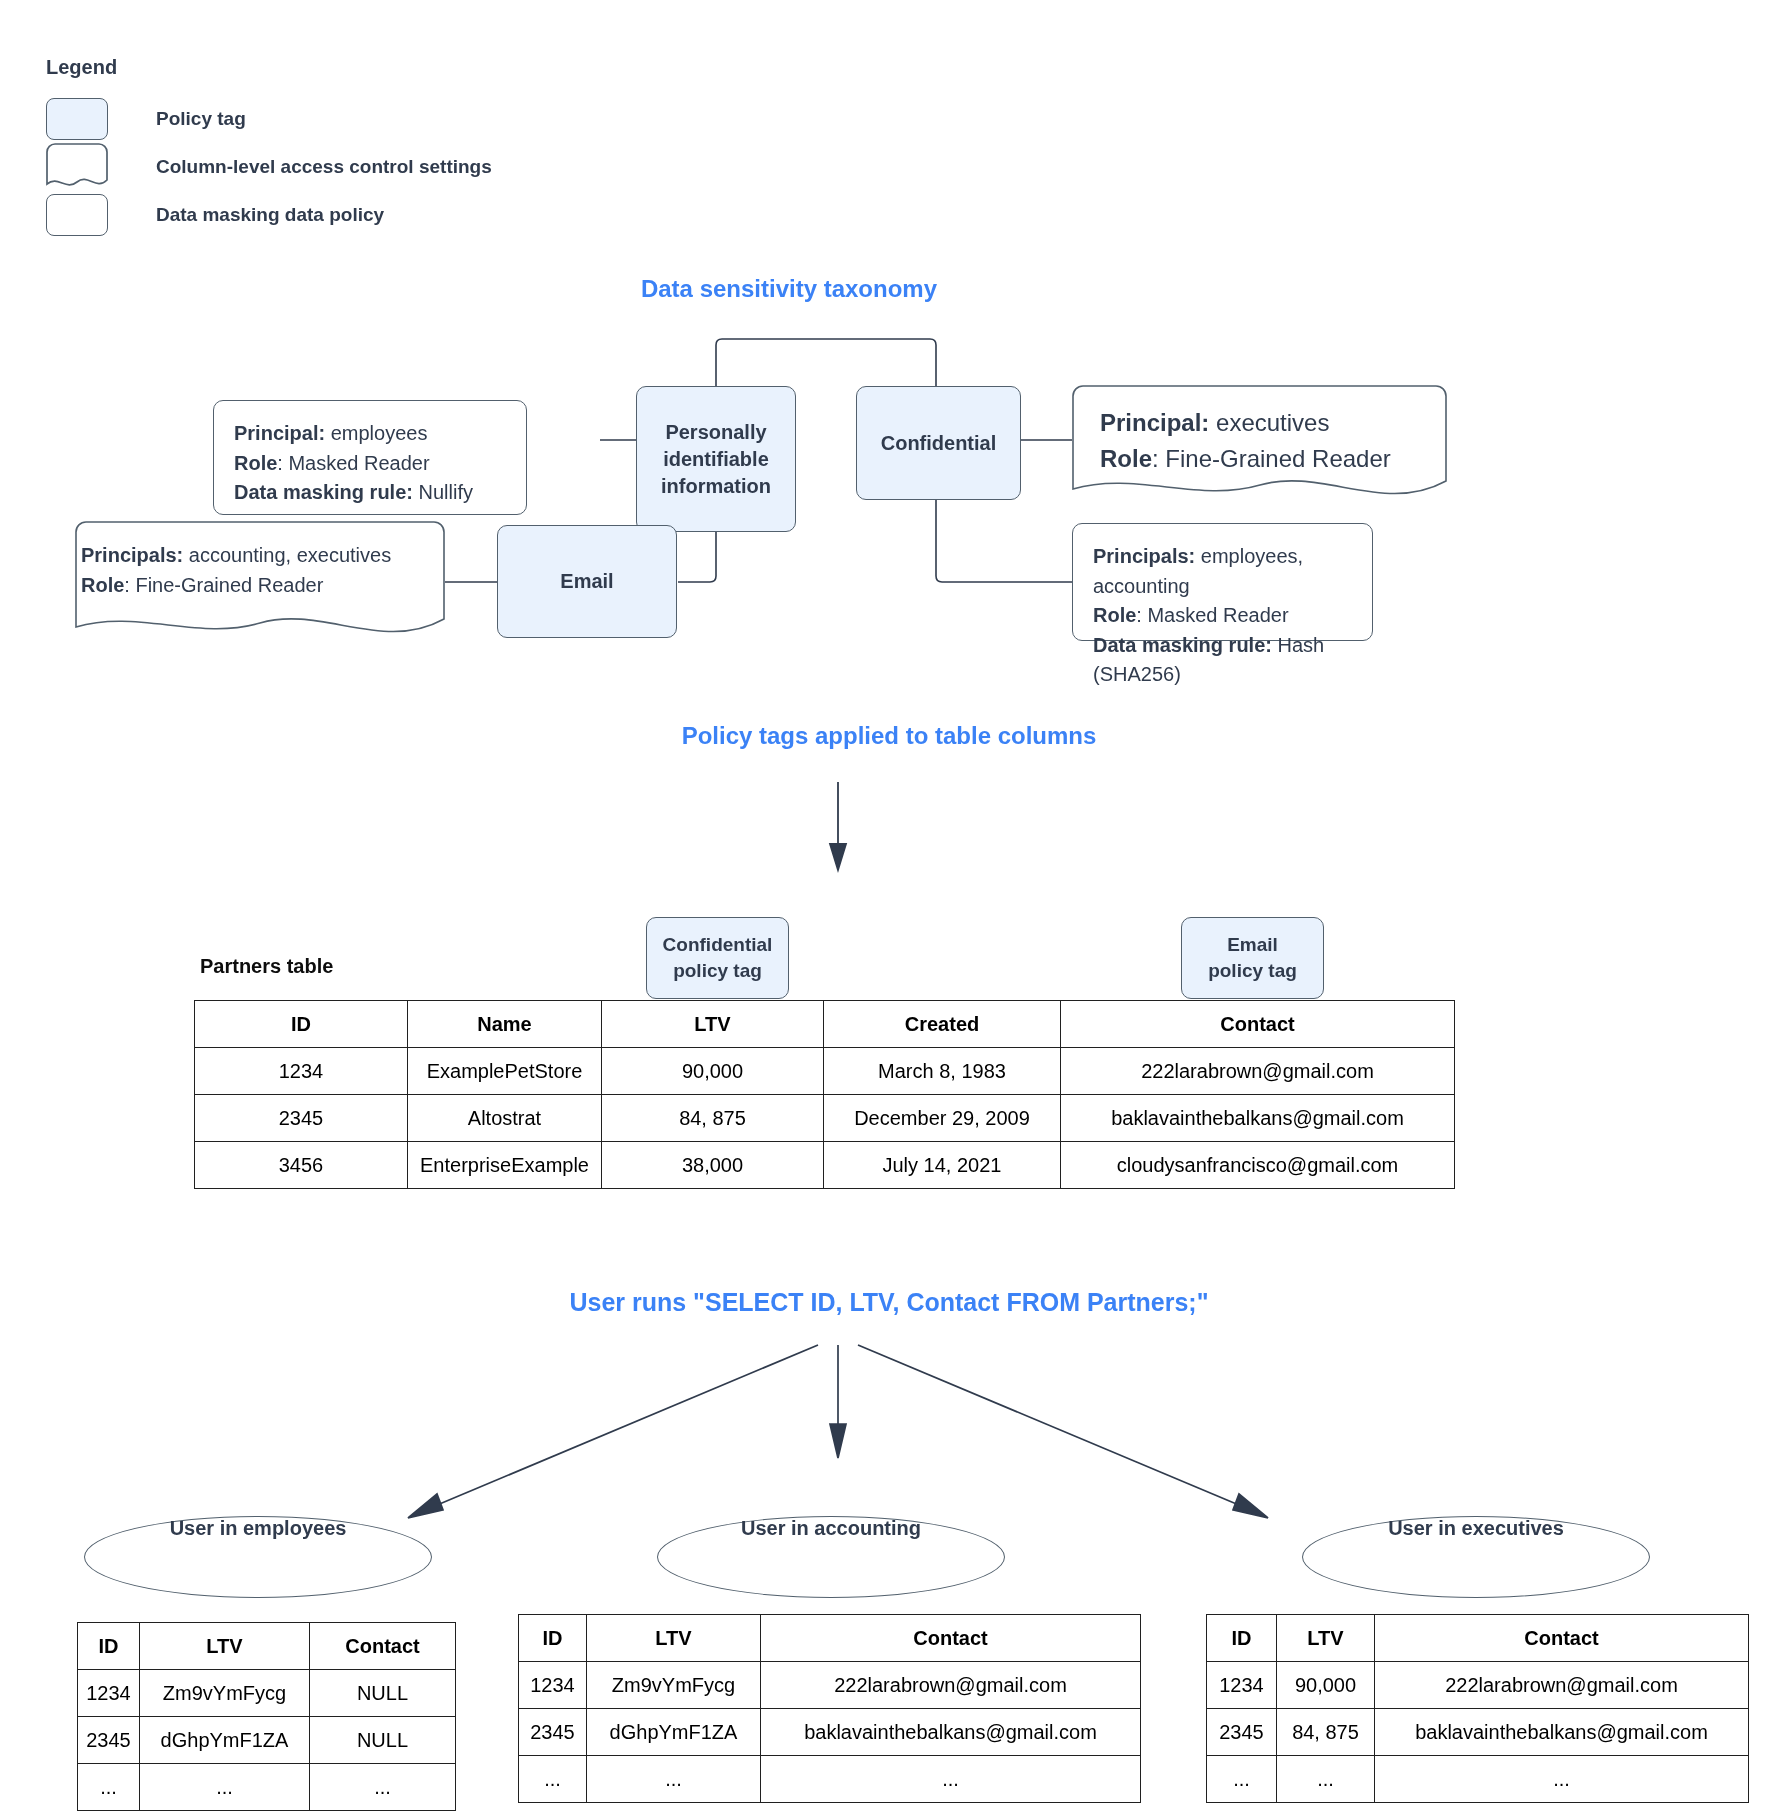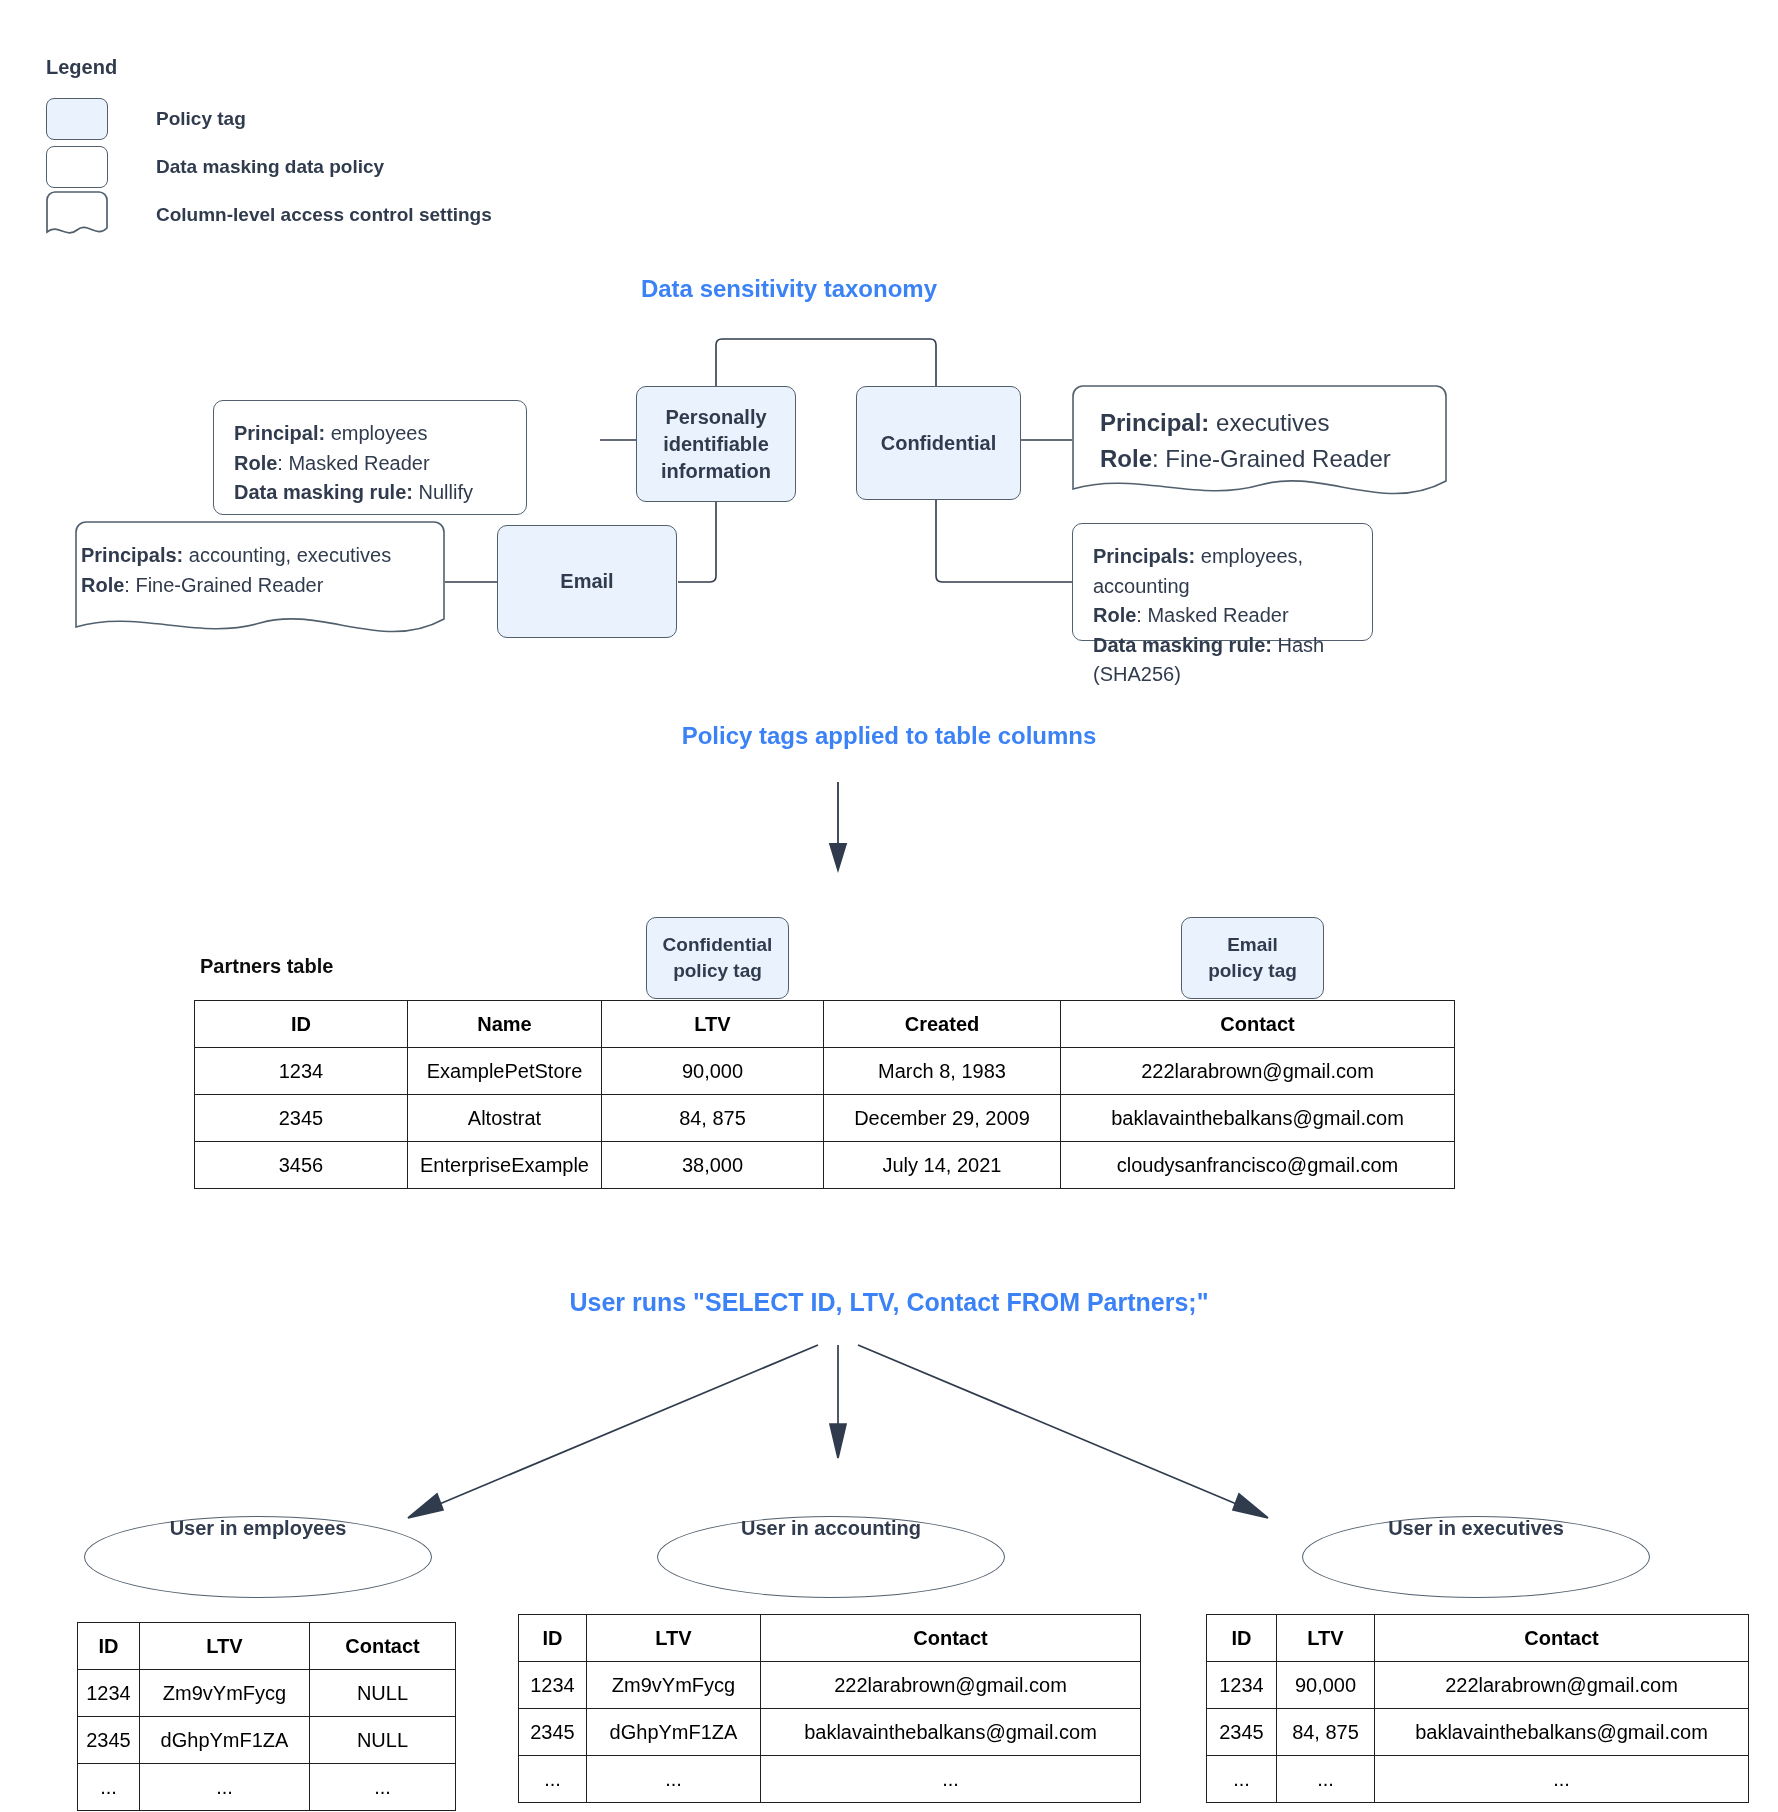--- a/index.html
+++ b/index.html
@@ -48,33 +48,33 @@
 
 <div class="abs" style="left:46px;top:56px;">
   <div class="legend-title">Legend</div>
 
   <div class="legend-row" style="margin-top:16px;">
     <div class="legend-swatch blue"></div>
     <div class="legend-label">Policy tag</div>
   </div>
 
   <div class="legend-row">
-    <div class="legend-swatch"></div>
-    <div class="legend-label">Data masking data policy</div>
-  </div>
-
-  <div class="legend-row">
     <div style="width:62px;height:48px;position:relative;flex:0 0 auto;">
       <svg width="62" height="48" viewBox="0 0 62 48">
         <path d="M1,9 A8,8 0 0 1 9,1 L53,1 A8,8 0 0 1 61,9 L61,37
                  C50,48 42,30 31,39 C20,48 12,32 1,41 Z" fill="#ffffff" stroke="#52606d" stroke-width="1.7"></path>
       </svg>
     </div>
     <div class="legend-label">Column-level access control settings</div>
   </div>
+
+  <div class="legend-row">
+    <div class="legend-swatch"></div>
+    <div class="legend-label">Data masking data policy</div>
+  </div>
 </div>
 
 <div class="abs section-title" style="left:539px;top:275px;width:500px;">Data sensitivity taxonomy</div>
 
 <svg class="conn" width="1778" height="1812">
   <g fill="none" stroke="#303b4d" stroke-width="1.6">
 
     <path d="M716,386 L716,345 Q716,339 722,339 L930,339 Q936,339 936,345 L936,386"></path>
 
     <path d="M636,440 L600,440"></path>
@@ -82,21 +82,21 @@
     <path d="M716,500 L716,576 Q716,582 710,582 L678,582"></path>
 
     <path d="M497,582 L445,582"></path>
 
     <path d="M1021,440 L1072,440"></path>
 
     <path d="M936,500 L936,576 Q936,582 942,582 L1072,582"></path>
   </g>
 </svg>
 
-<div class="abs tag" style="left:636px;top:386px;width:160px;height:116px;font-size:20px;padding:0 8px;box-sizing:border-box;">
+<div class="abs tag" style="left:636px;top:386px;width:160px;height:146px;font-size:20px;padding:0 8px;box-sizing:border-box;">
   <span>Personally identifiable information</span>
 </div>
 
 <div class="abs tag" style="left:856px;top:386px;width:165px;height:114px;font-size:20px;">
   <span>Confidential</span>
 </div>
 
 <div class="abs tag" style="left:497px;top:525px;width:180px;height:113px;font-size:20px;">
   <span>Email</span>
 </div>

